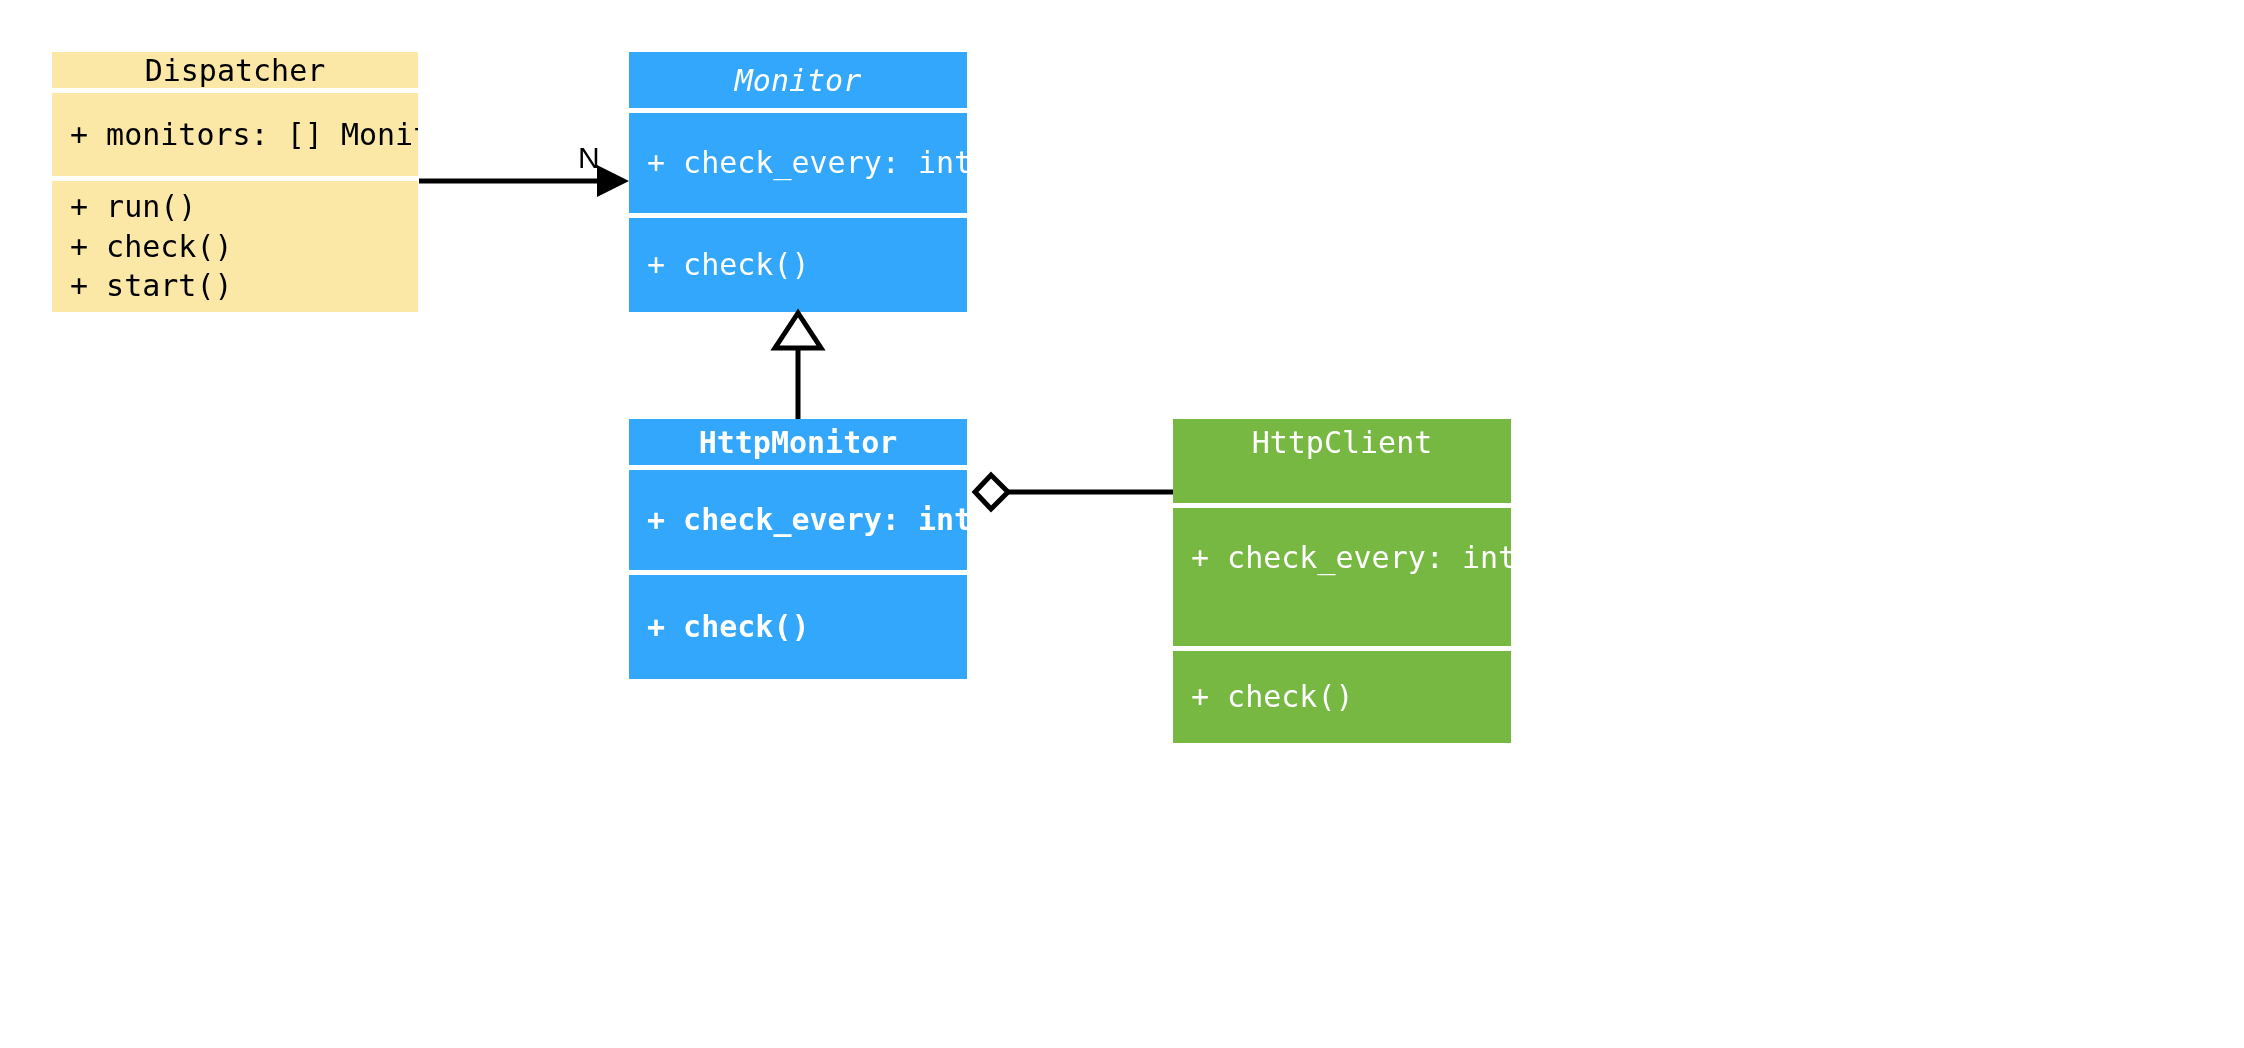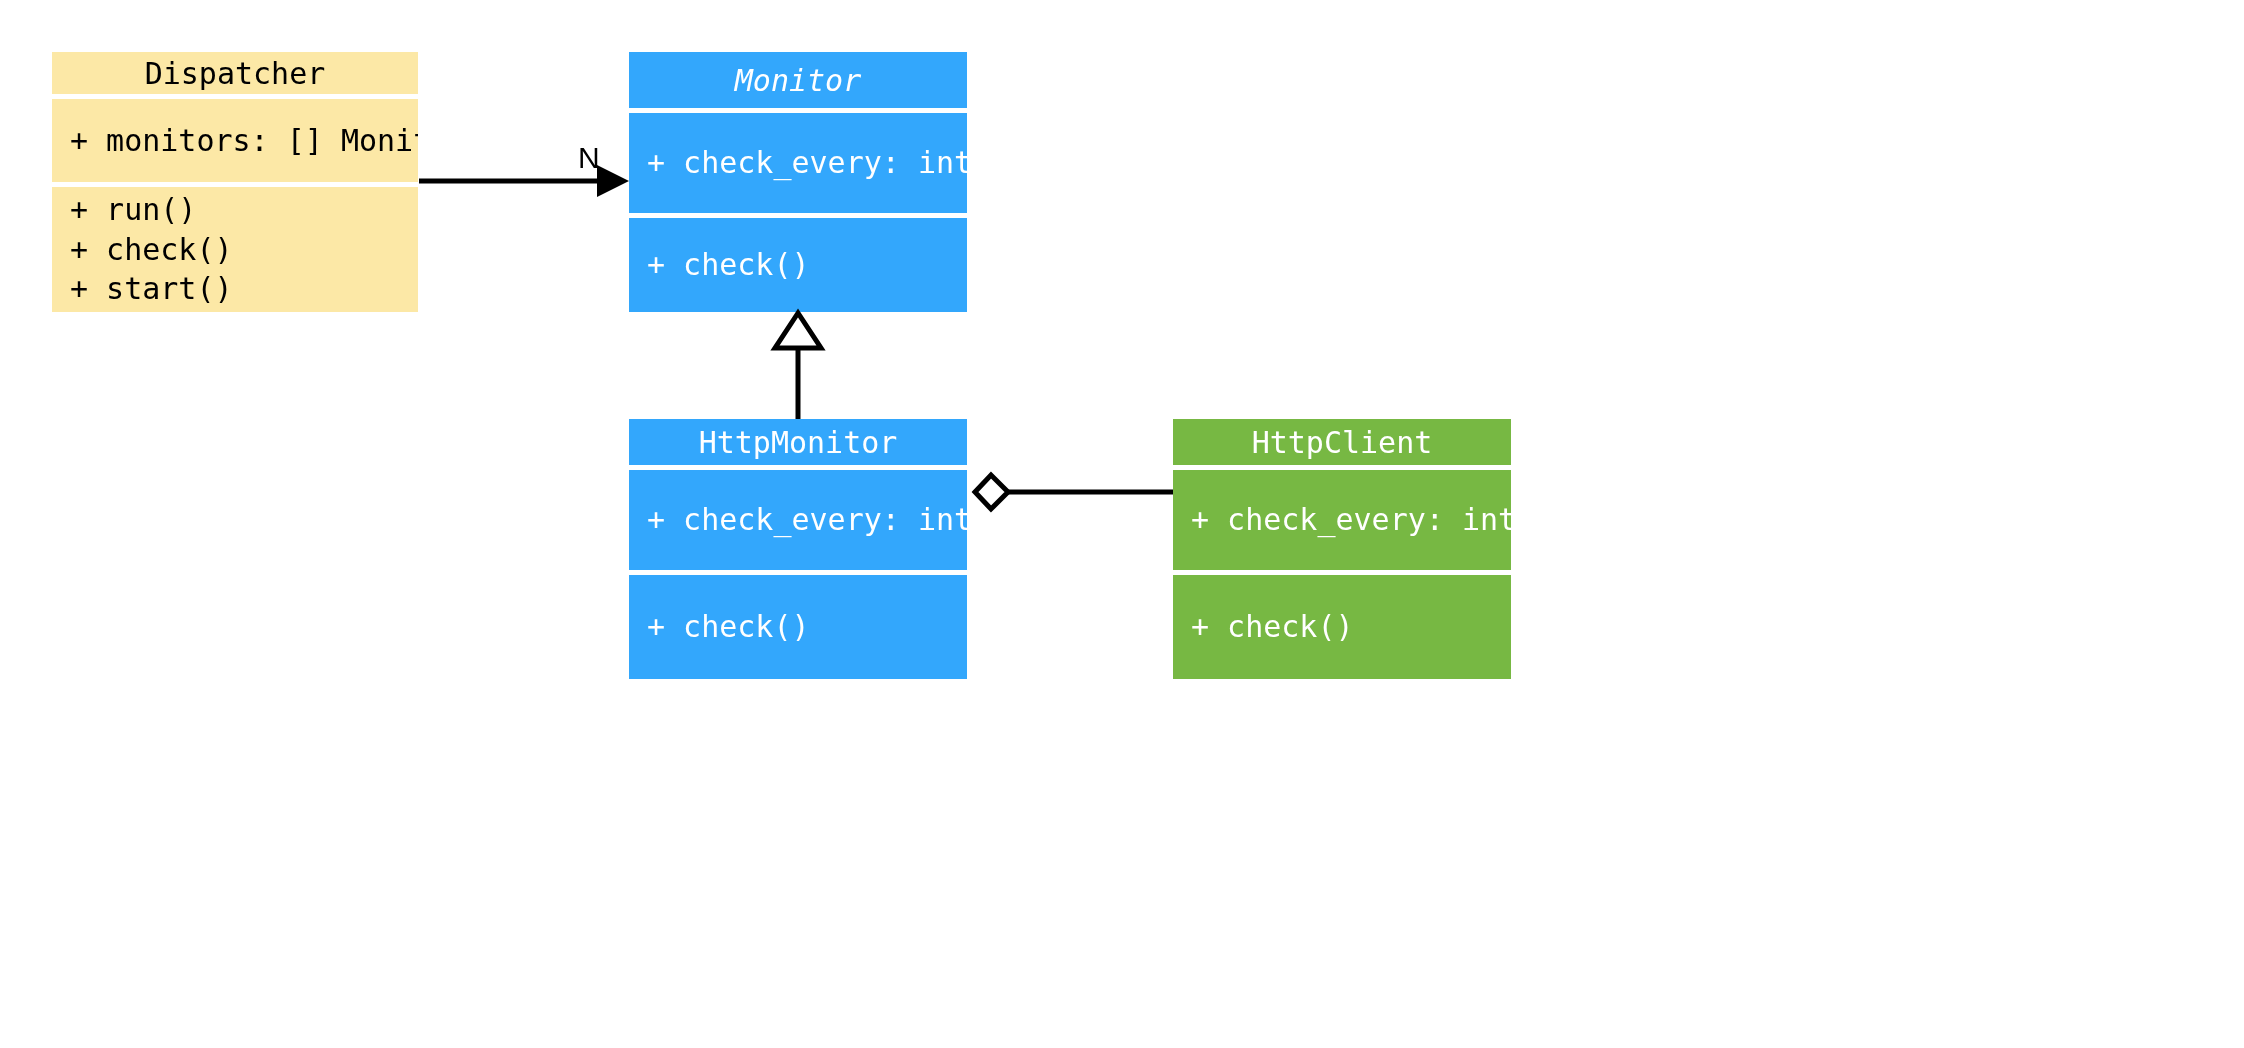--- a/index.html
+++ b/index.html
@@ -97,21 +97,21 @@
     white-space: nowrap;
   }
 </style>
 </head>
 <body>
 
 <div id="canvas">
 
   <div class="uml-class theme-yellow" style="left:52px; top:52px; width:366px; height:260px;">
 
-    <div class="uml-compartment uml-title" style="height:42px;border-radius:12px;">
+    <div class="uml-compartment uml-title" style="height:36px;border-radius:12px;">
       <span class="uml-title-text">Dispatcher</span>
     </div>
 
     <div class="uml-compartment uml-body" style="height:88px;">
       <div class="uml-member">+ monitors: [] Monitor</div>
     </div>
 
     <div class="uml-compartment uml-body" style="flex:1 1 auto;">
       <div class="uml-member">+ run()</div>
       <div class="uml-member">+ check()</div>
@@ -127,36 +127,36 @@
 
     <div class="uml-compartment uml-body" style="height:105px;">
       <div class="uml-member">+ check_every: int</div>
     </div>
 
     <div class="uml-compartment uml-body" style="flex:1 1 auto;">
       <div class="uml-member">+ check()</div>
     </div>
   </div>
 
-  <div class="uml-class theme-blue" style="left:629px; top:419px; width:338px; height:260px;">
+  <div class="uml-class theme-blue" style="left:629px; top:419px; width:338px; height:260px;font-weight:bold;">
 
     <div class="uml-compartment uml-title" style="height:46px;">
       <span class="uml-title-text">HttpMonitor</span>
     </div>
 
     <div class="uml-compartment uml-body" style="height:105px;">
       <div class="uml-member">+ check_every: int</div>
     </div>
 
     <div class="uml-compartment uml-body" style="flex:1 1 auto;">
       <div class="uml-member">+ check()</div>
     </div>
   </div>
 
-  <div class="uml-class theme-green" style="left:1173px; top:419px; width:338px; height:260px;">
+  <div class="uml-class theme-green" style="left:1173px; top:419px; width:338px; height:324px;gap:38px;">
 
     <div class="uml-compartment uml-title" style="height:46px;">
       <span class="uml-title-text">HttpClient</span>
     </div>
 
     <div class="uml-compartment uml-body" style="height:105px;">
       <div class="uml-member">+ check_every: int</div>
     </div>
 
     <div class="uml-compartment uml-body" style="flex:1 1 auto;">

